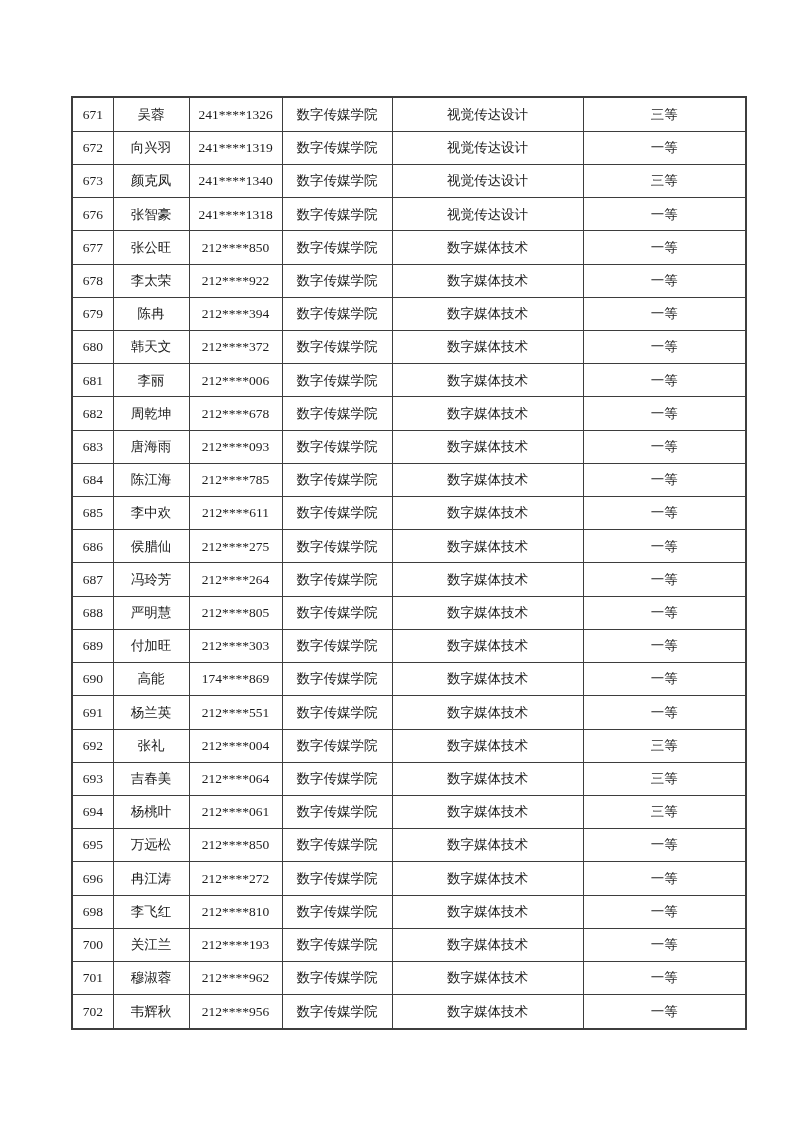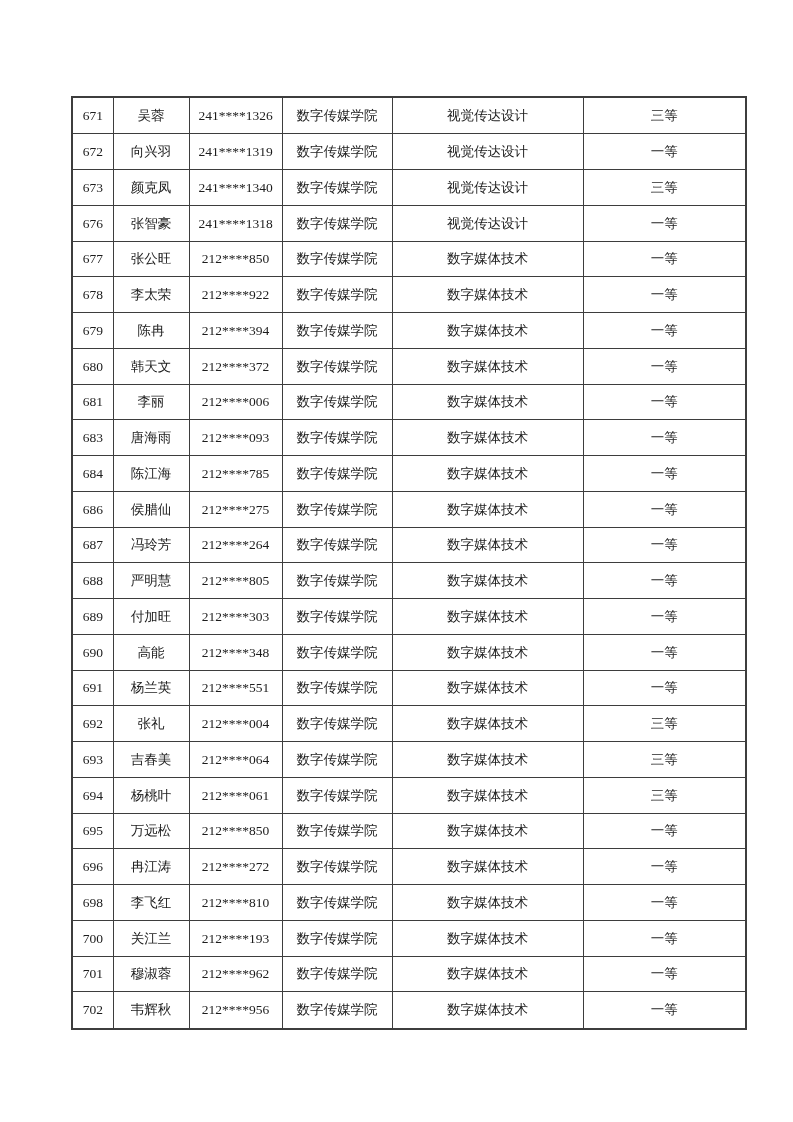--- a/index.html
+++ b/index.html
@@ -124,36 +124,52 @@
         </tr>
         <tr>
           <td>681</td>
           <td>李丽</td>
           <td>212****006</td>
           <td>数字传媒学院</td>
           <td>数字媒体技术</td>
           <td>一等</td>
         </tr>
         <tr>
+          <td>682</td>
+          <td>周乾坤</td>
+          <td>212****678</td>
+          <td>数字传媒学院</td>
+          <td>数字媒体技术</td>
+          <td>一等</td>
+        </tr>
+        <tr>
           <td>683</td>
           <td>唐海雨</td>
           <td>212****093</td>
           <td>数字传媒学院</td>
           <td>数字媒体技术</td>
           <td>一等</td>
         </tr>
         <tr>
           <td>684</td>
           <td>陈江海</td>
           <td>212****785</td>
           <td>数字传媒学院</td>
           <td>数字媒体技术</td>
           <td>一等</td>
         </tr>
         <tr>
+          <td>685</td>
+          <td>李中欢</td>
+          <td>212****611</td>
+          <td>数字传媒学院</td>
+          <td>数字媒体技术</td>
+          <td>一等</td>
+        </tr>
+        <tr>
           <td>686</td>
           <td>侯腊仙</td>
           <td>212****275</td>
           <td>数字传媒学院</td>
           <td>数字媒体技术</td>
           <td>一等</td>
         </tr>
         <tr>
           <td>687</td>
           <td>冯玲芳</td>
@@ -174,21 +190,21 @@
           <td>689</td>
           <td>付加旺</td>
           <td>212****303</td>
           <td>数字传媒学院</td>
           <td>数字媒体技术</td>
           <td>一等</td>
         </tr>
         <tr>
           <td>690</td>
           <td>高能</td>
-          <td>212****348</td>
+          <td>174****869</td>
           <td>数字传媒学院</td>
           <td>数字媒体技术</td>
           <td>一等</td>
         </tr>
         <tr>
           <td>691</td>
           <td>杨兰英</td>
           <td>212****551</td>
           <td>数字传媒学院</td>
           <td>数字媒体技术</td>

